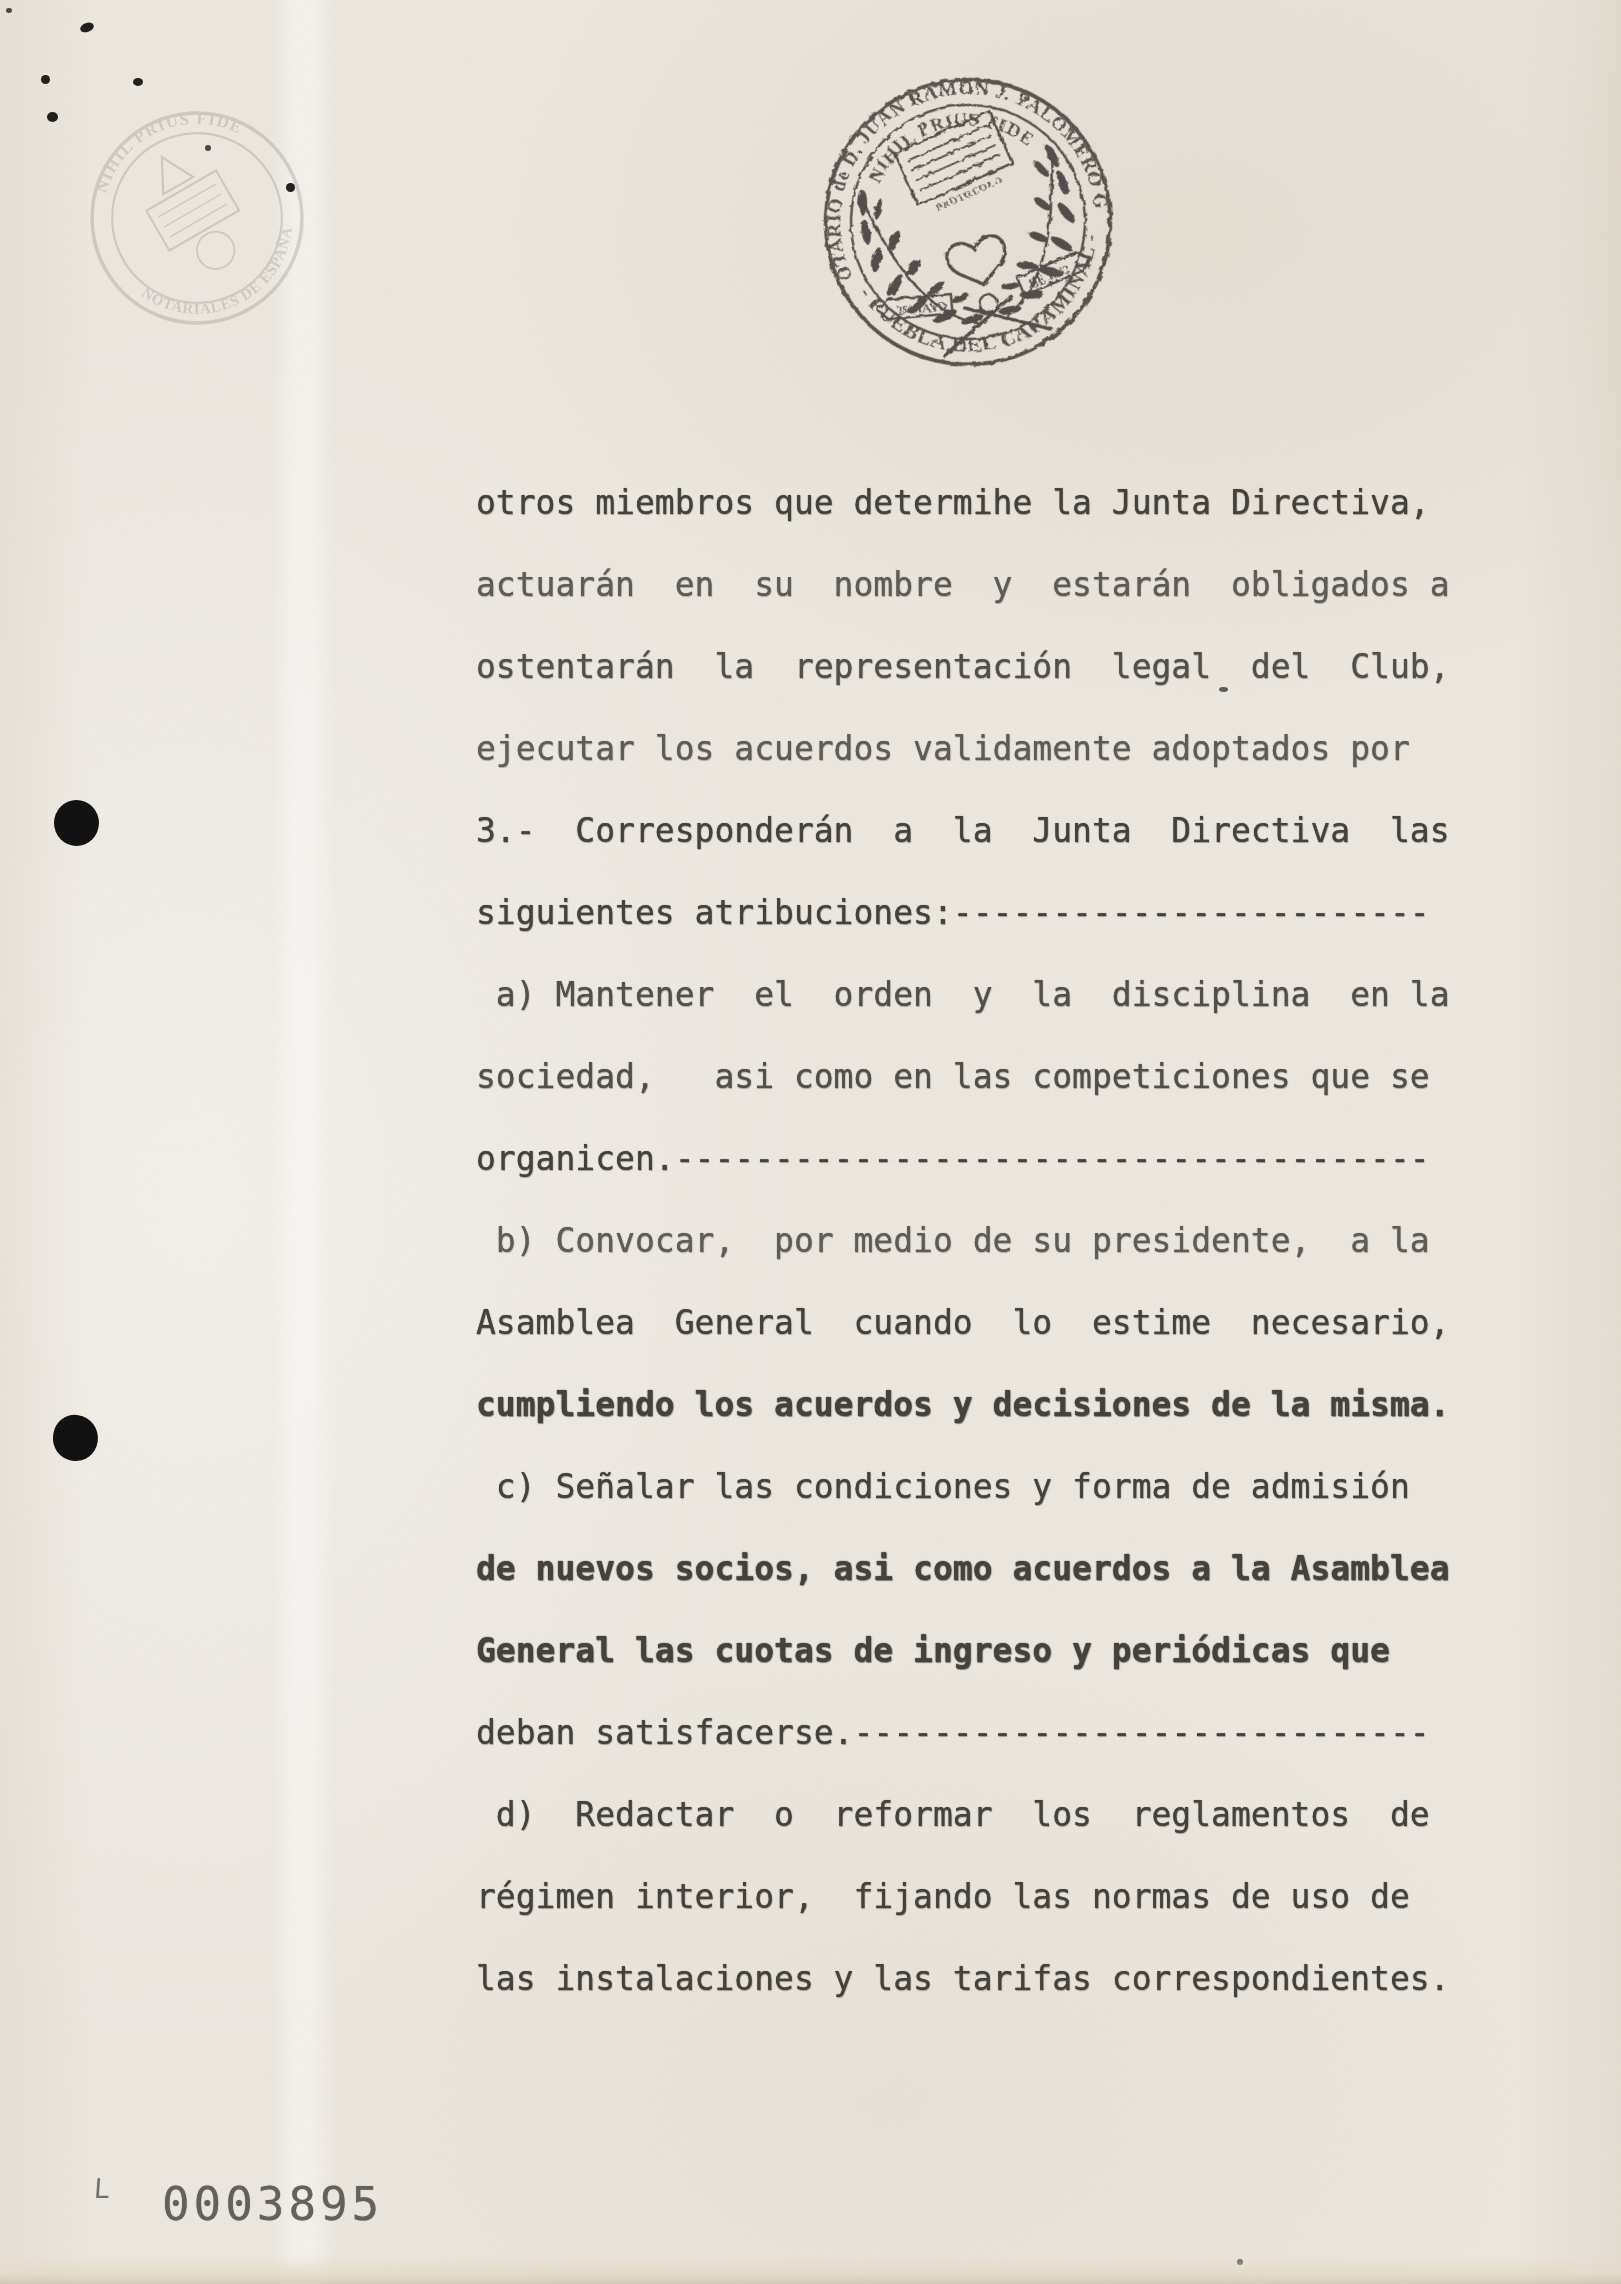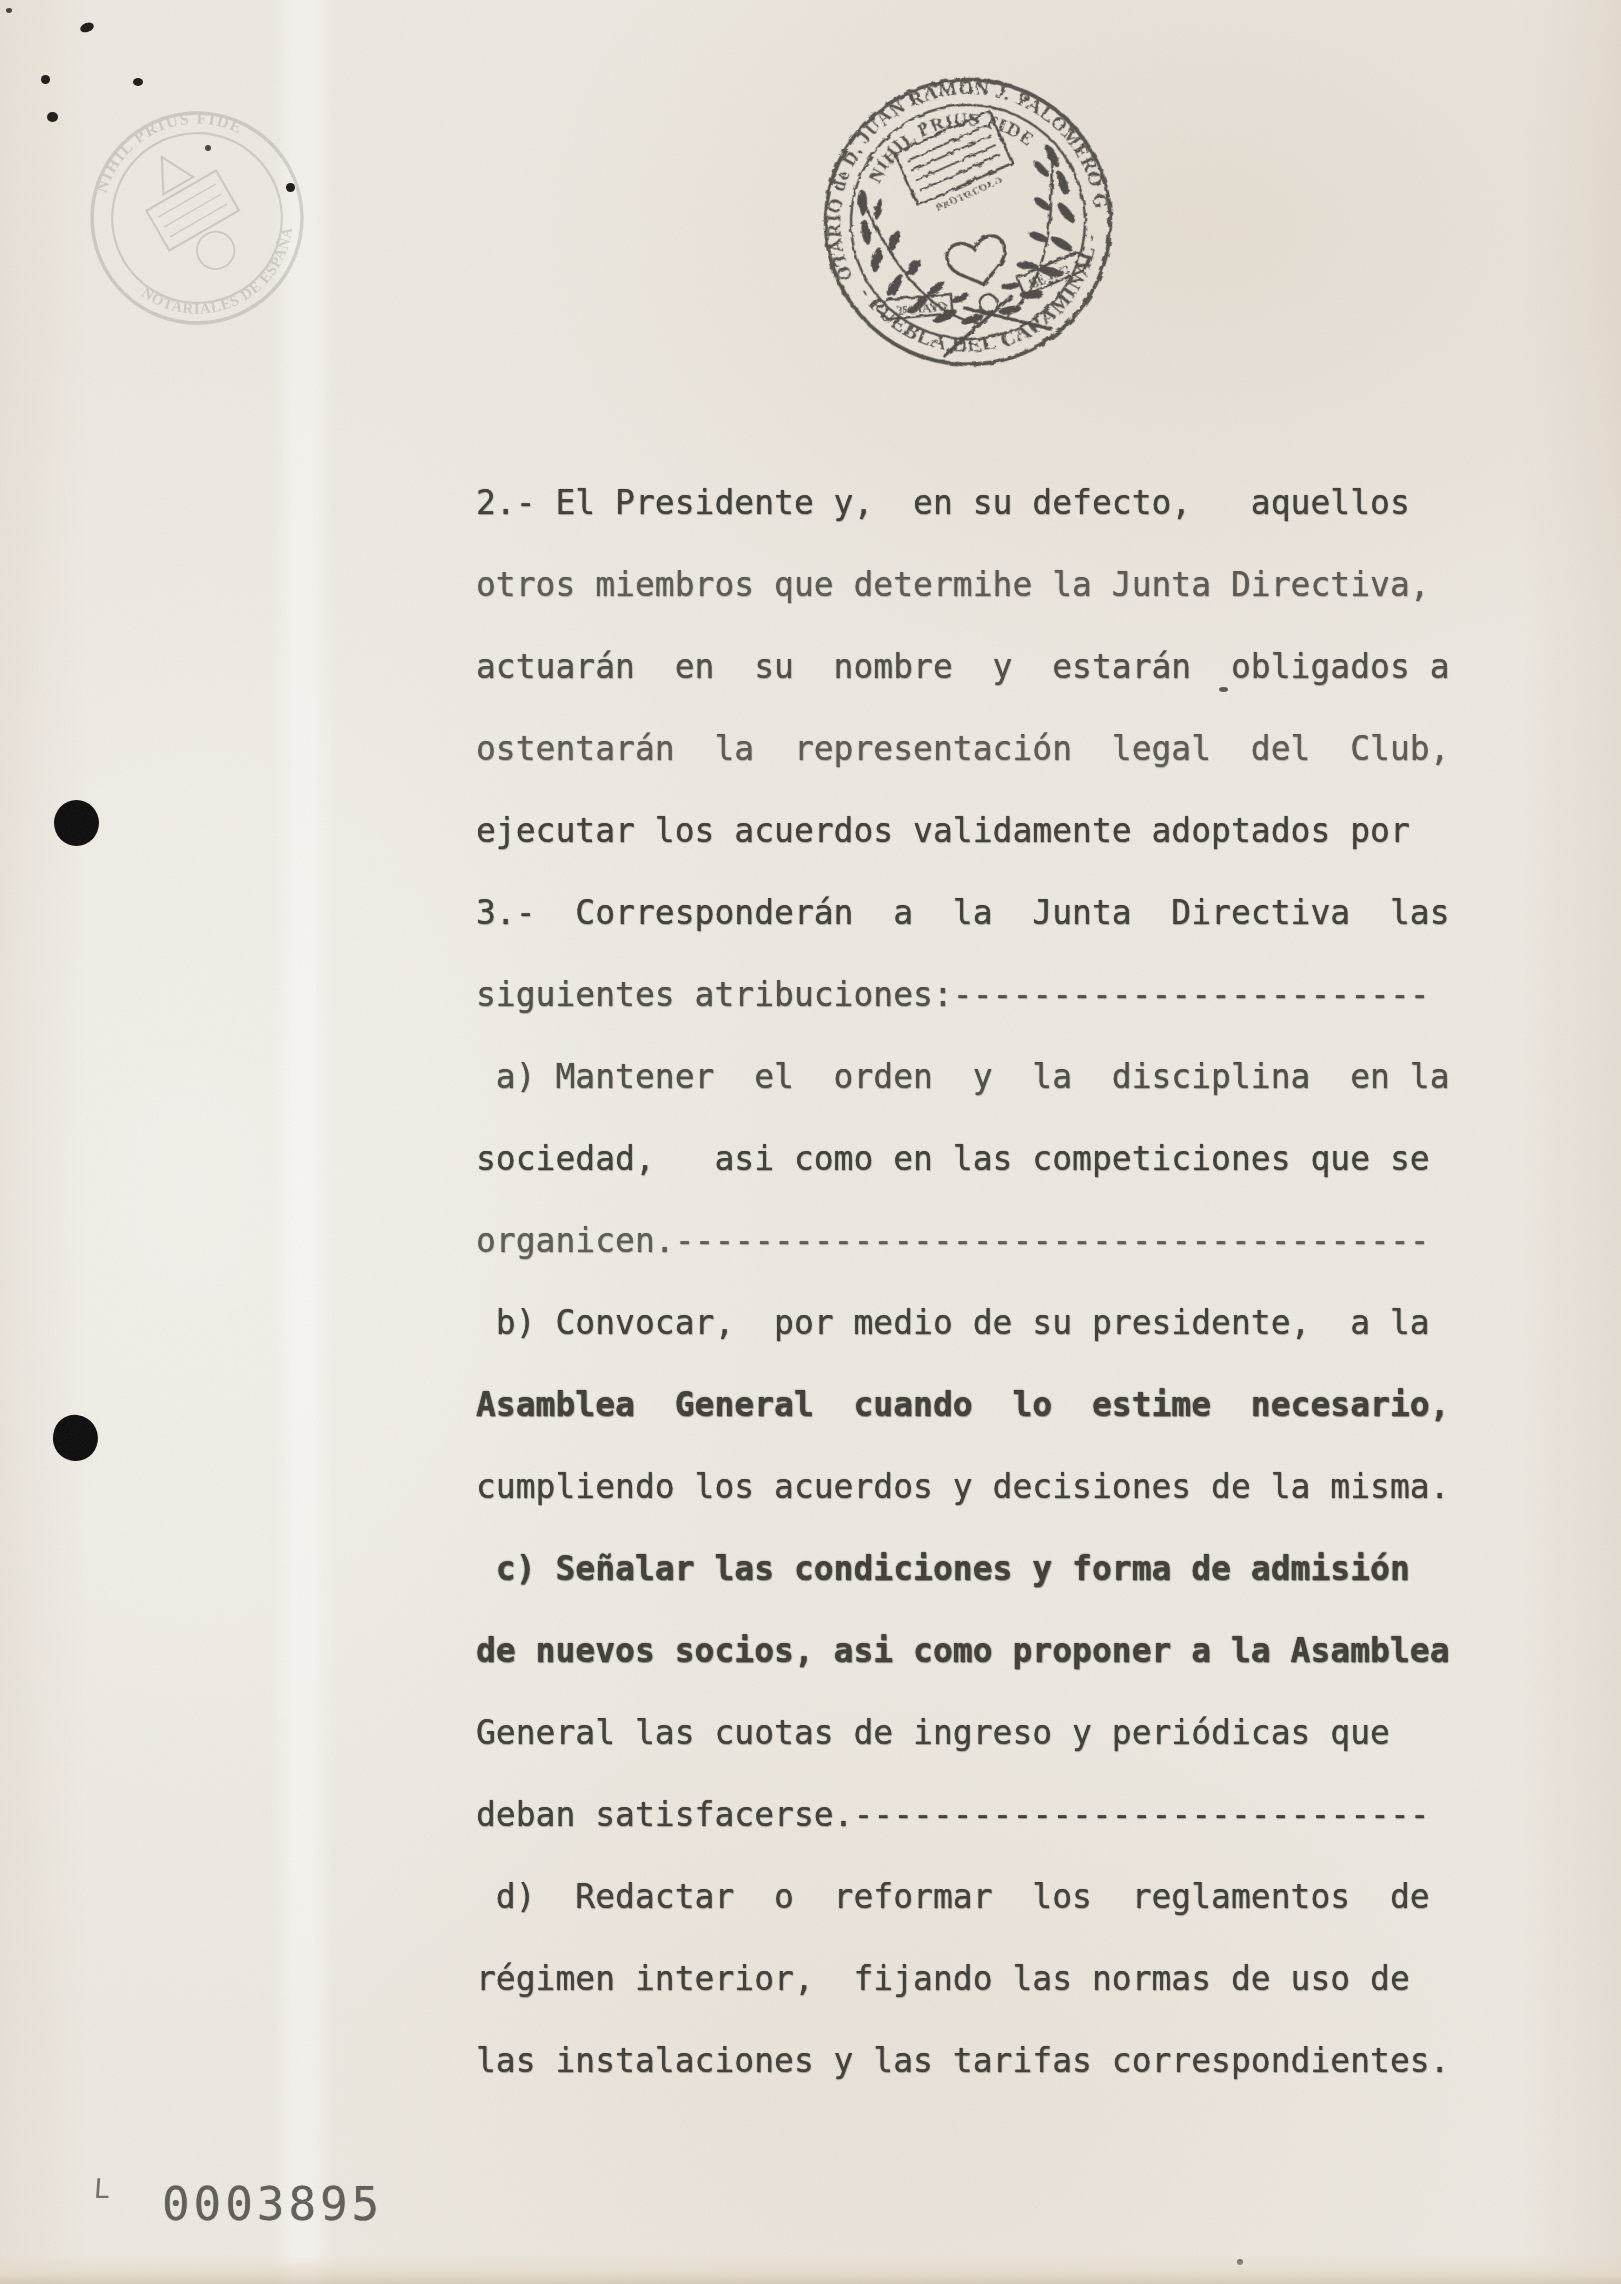--- a/index.html
+++ b/index.html
@@ -169,35 +169,34 @@
       </g>
       <g transform="rotate(-9)">
         <path d="M 90 72 l 10 10 l -10 10 h -66 v -20 z" fill="none" stroke="#2f2c29" stroke-width="2.5"></path>
         <text x="55" y="88" font-size="12" text-anchor="middle">DE 1862</text>
       </g>
       <circle cx="0" cy="86" r="9" fill="none" stroke="#2f2c29" stroke-width="2.5"></circle>
     </g>
   </svg>
 
   <div class="textblock">
-    <div class="line">2.- El Presidente y,  en su defecto,   aquellos</div>
     <div class="line">otros miembros que determihe la Junta Directiva,</div>
     <div class="line">actuarán  en  su  nombre  y  estarán  obligados a</div>
     <div class="line">ostentarán  la  representación  legal  del  Club,</div>
     <div class="line">ejecutar los acuerdos validamente adoptados por</div>
     <div class="line">3.-  Corresponderán  a  la  Junta  Directiva  las</div>
     <div class="line">siguientes atribuciones:------------------------</div>
     <div class="line"> a) Mantener  el  orden  y  la  disciplina  en la</div>
     <div class="line">sociedad,   asi como en las competiciones que se</div>
     <div class="line">organicen.--------------------------------------</div>
     <div class="line"> b) Convocar,  por medio de su presidente,  a la</div>
     <div class="line">Asamblea  General  cuando  lo  estime  necesario,</div>
     <div class="line">cumpliendo los acuerdos y decisiones de la misma.</div>
     <div class="line"> c) Señalar las condiciones y forma de admisión</div>
-    <div class="line">de nuevos socios, asi como proponer a la Asamblea</div>
+    <div class="line">de nuevos socios, asi como acuerdos a la Asamblea</div>
     <div class="line">General las cuotas de ingreso y periódicas que</div>
     <div class="line">deban satisfacerse.-----------------------------</div>
     <div class="line"> d)  Redactar  o  reformar  los  reglamentos  de</div>
     <div class="line">régimen interior,  fijando las normas de uso de</div>
     <div class="line">las instalaciones y las tarifas correspondientes.</div>
   </div>
 
   <div class="hole h1"></div>
   <div class="hole h2"></div>
 

